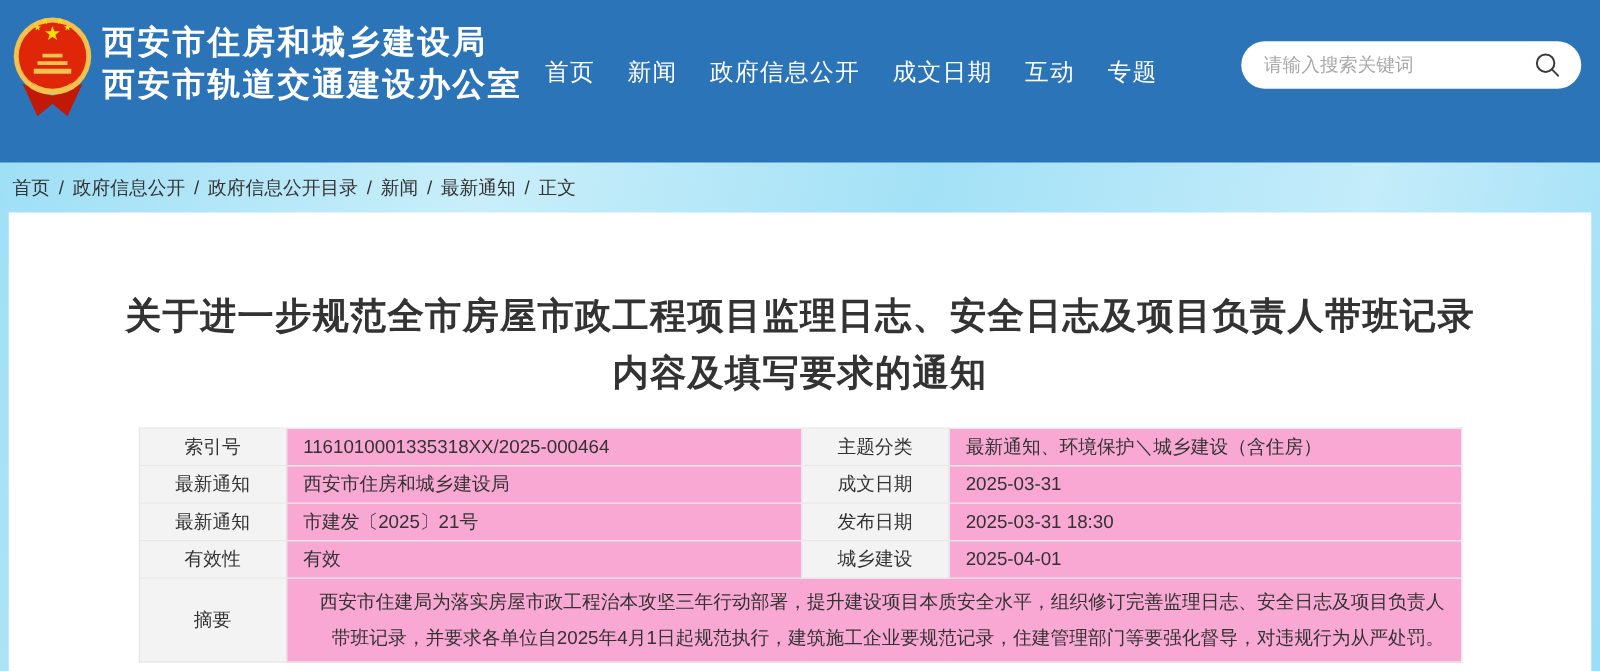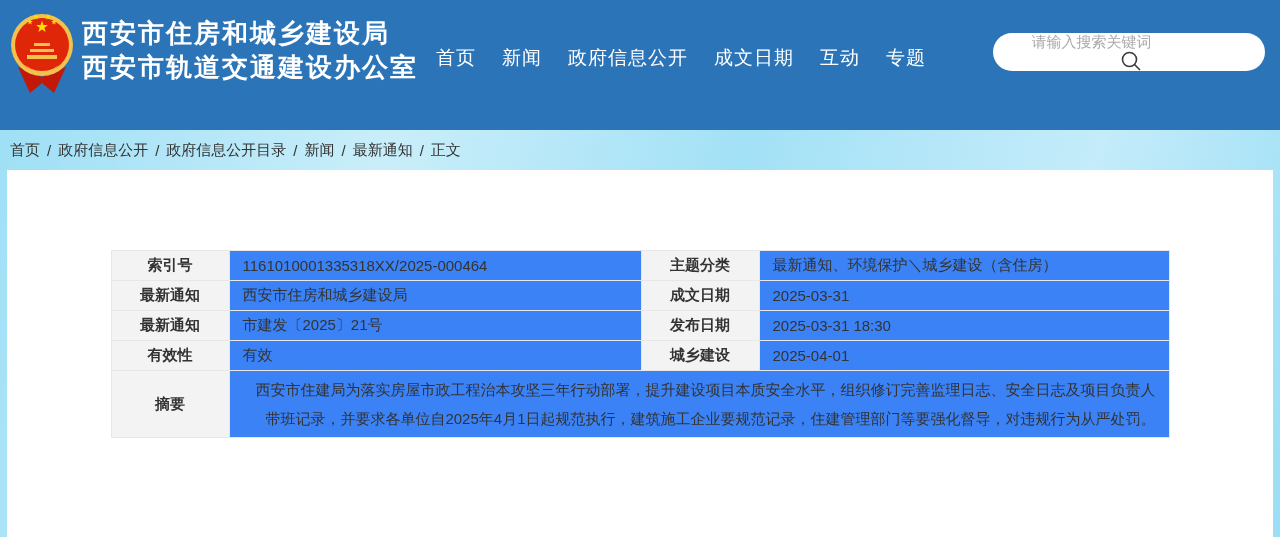--- a/index.html
+++ b/index.html
@@ -26,21 +26,21 @@
     position: absolute; left: 436px; top: 42px; height: 32px;
     display: flex; align-items: center; gap: 26px;
   }
   .main-nav a {
     color: #FFFFFF; font-size: 19px; text-decoration: none;
     letter-spacing: 1px; white-space: nowrap; cursor: pointer;
   }
   .search-box {
     position: absolute; right: 15px; top: 33px;
     width: 272px; height: 38px; background: #FFFFFF; border-radius: 19px;
-    display: flex; align-items: center; padding: 0 14px 0 18px; flex-direction: column;
+    display: flex; align-items: center; padding: 0 14px 0 18px;
   }
   .search-box input {
     flex: 1; border: none; outline: none; font-size: 15px; color: #333;
     background: transparent; font-family: inherit;
   }
   .search-box input::placeholder { color: #A9A9A9; }
   .search-btn { width: 26px; height: 26px; cursor: pointer; display: flex; align-items: center; justify-content: center; background: none; border: none; }
   
   .crumb-bar {
     width: 1280px; height: 40px;
@@ -60,23 +60,22 @@
     letter-spacing: 1px;
   }
   .meta-table {
     width: 1058px; margin: 20px auto 0; border-collapse: collapse;
     font-size: 15px; color: #333; table-layout: fixed;
   }
   .meta-table td { border: 1px solid #E7E7E7; }
   .meta-table td.lbl {
     background: #F3F3F3; text-align: center; width: 118px; height: 30px;
     color: #333;
-    font-weight: bold;
   }
-  .meta-table td.val { padding: 0 13px; background: #3b82f6; }
+  .meta-table td.val { padding: 0 13px; background: #f9a8d4; }
   .meta-table td.abstract {
     line-height: 29px; padding: 4px 13px; height: 58px; text-align: right;
   }
 </style>
 </head>
 <body>
 
 <div class="header">
 
   <div class="logo-wrap">
@@ -133,20 +132,21 @@
   <span class="crumb-sep">/</span>
   <a>新闻</a>
   <span class="crumb-sep">/</span>
   <a>最新通知</a>
   <span class="crumb-sep">/</span>
   <a>正文</a>
 </div>
 
 <div class="content">
 
+  <h1 class="doc-title">关于进一步规范全市房屋市政工程项目监理日志、安全日志及项目负责人带班记录内容及填写要求的通知</h1>
 
   <table class="meta-table">
     <colgroup>
       <col style="width:118px">
         <col style="width:412px">
       <col style="width:118px">
         <col style="width:410px">
     </colgroup>
     <tbody>
       <tr>

